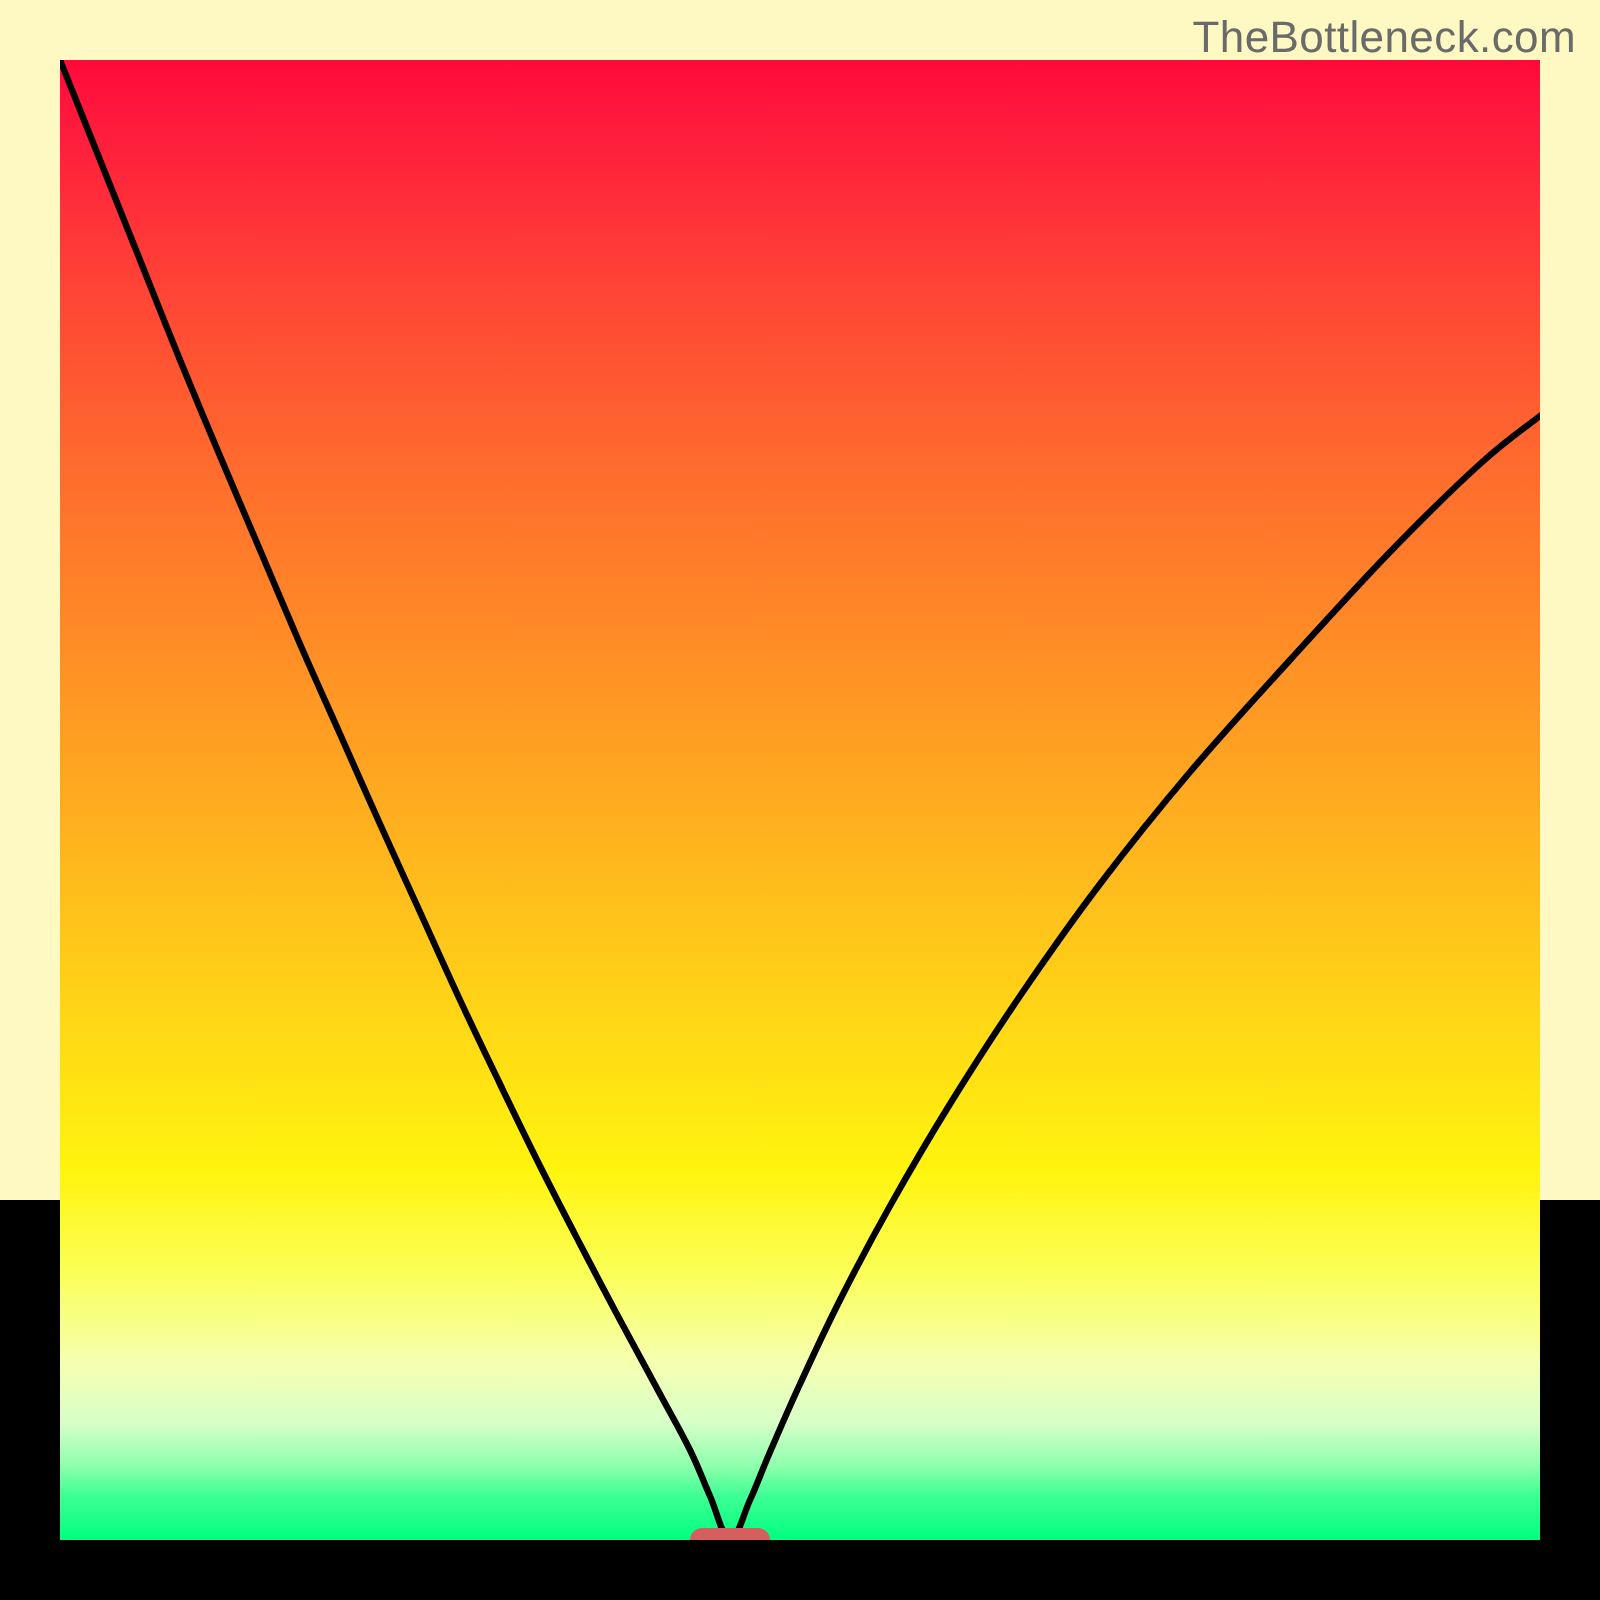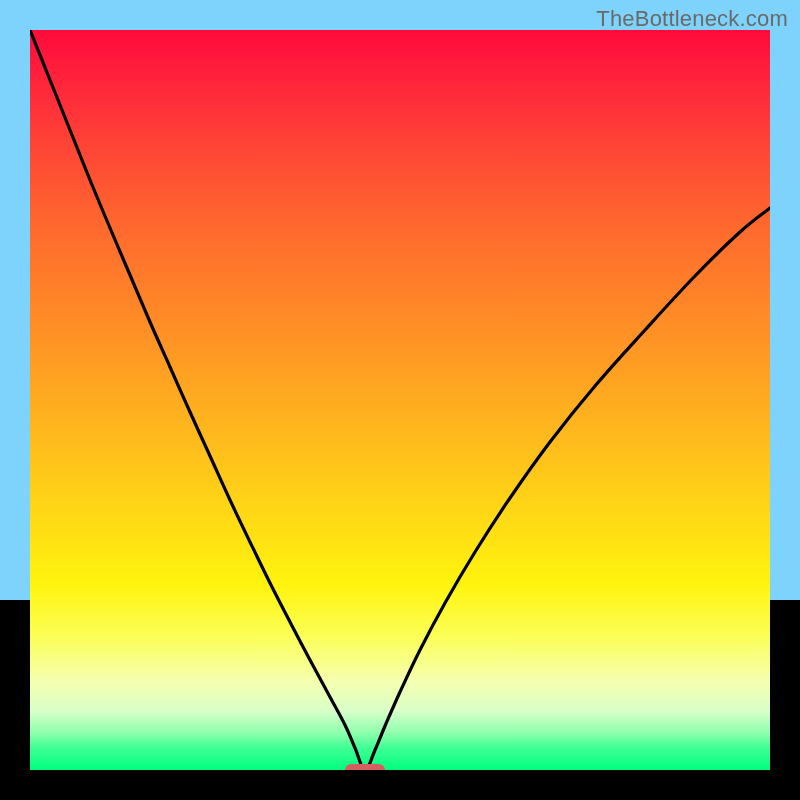--- a/index.html
+++ b/index.html
@@ -9,21 +9,21 @@
     height: 800px;
     overflow: hidden;
     background: #000;
     font-family: Arial, Helvetica, sans-serif;
   }
   .frame {
     position: absolute;
     left: 0; top: 0;
     width: 800px;
     height: 600px;
-    background: #7dd3fc;
+    background: #fef9c3;
     text-align: center;
   }
   .plot {
     position: absolute;
     left: 30px;
     top: 30px;
     width: 740px;
     height: 740px;
     overflow: hidden;
   }

